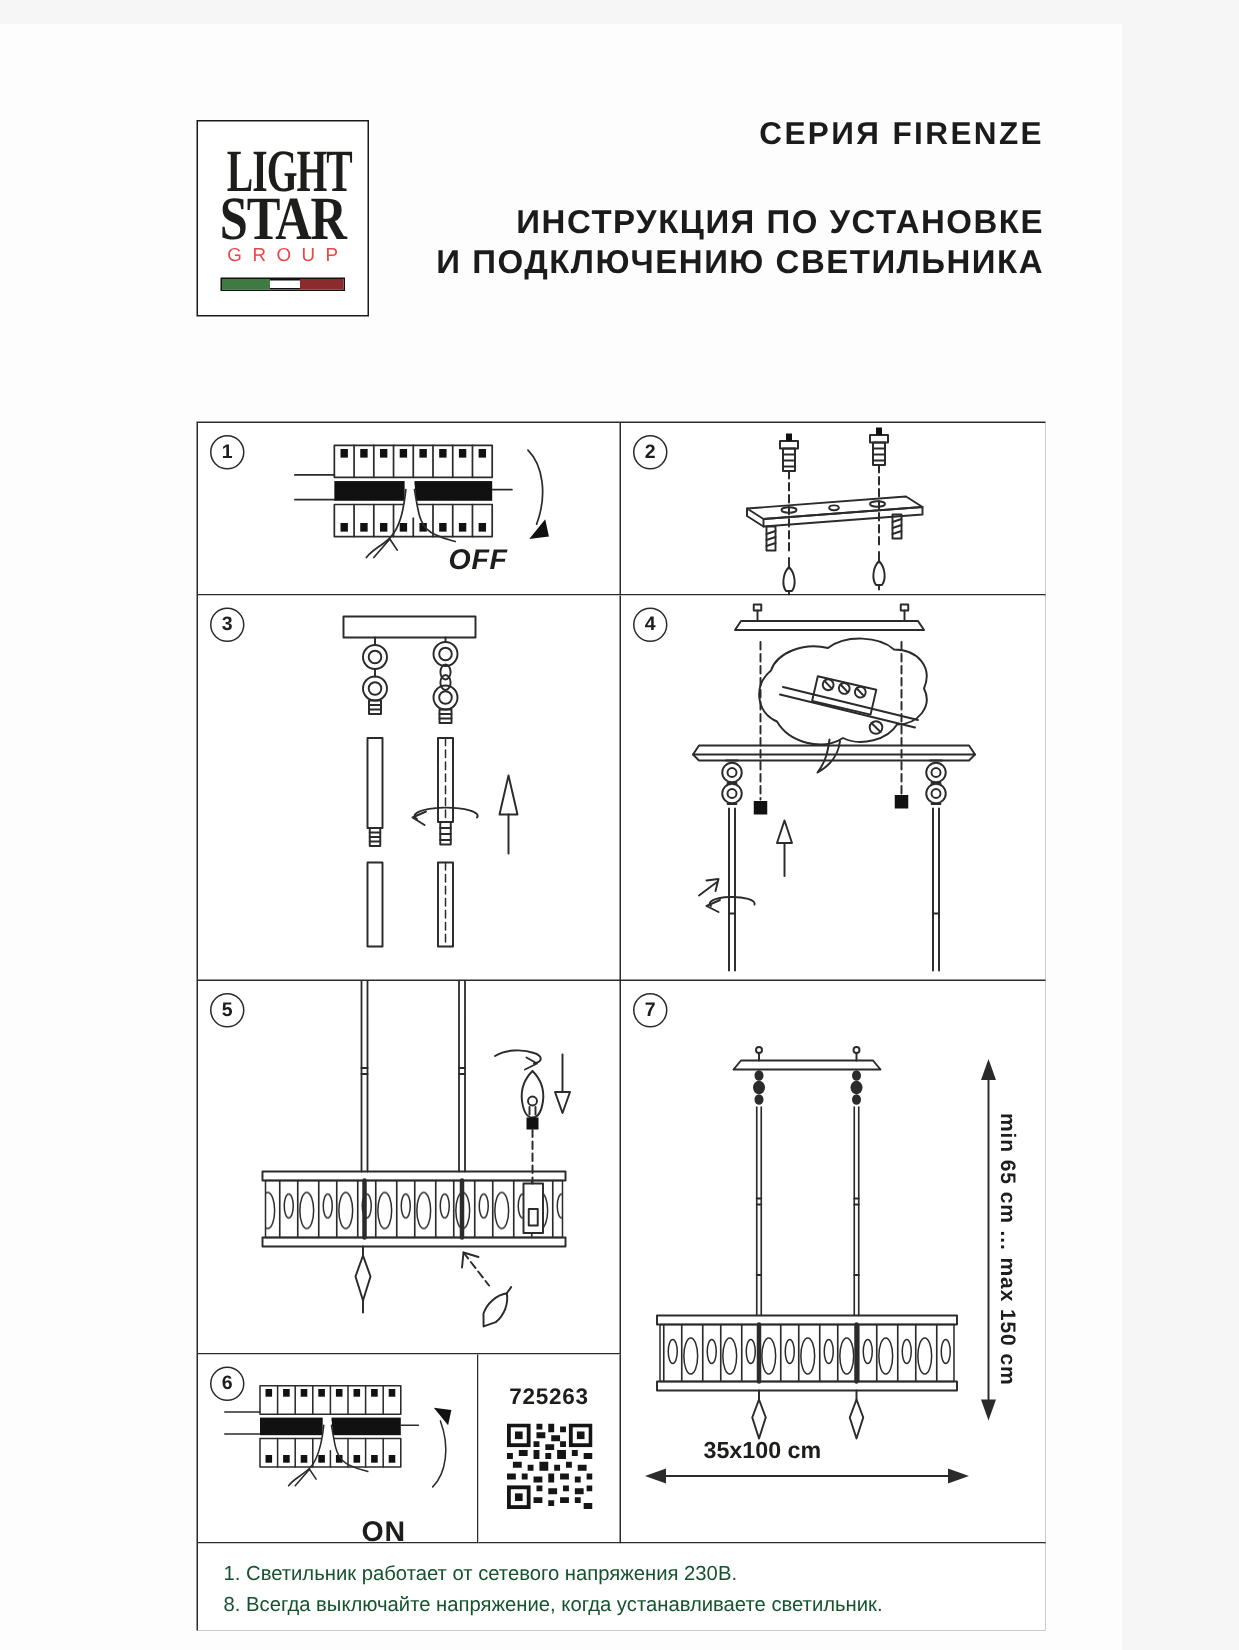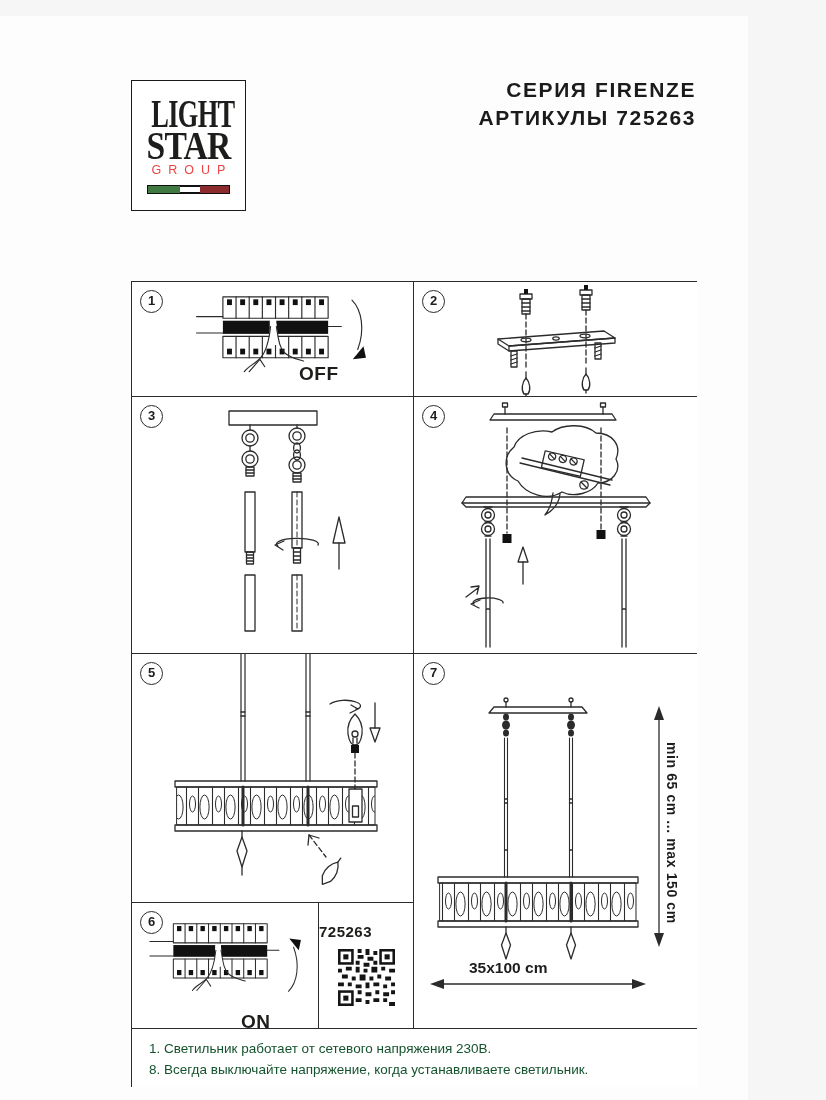--- a/index.html
+++ b/index.html
@@ -32,23 +32,23 @@
   .p4 { left:282px; top:115px; width:283px; height:257px; }
   .p5 { left:0; top:372px; width:282px; height:249px; }
   .p7 { left:282px; top:372px; width:283px; height:375px; }
   .p6 { left:0; top:621px; width:187px; height:126px; }
   .pqr { left:187px; top:621px; width:95px; height:126px; }
   .notes { left:0; top:747px; width:565px; height:58px; padding:9px 0 0 17px; font-size:13.5px; line-height:21px; color:#14532d; }
 
   .badge { position:absolute; left:8px; top:8px; width:23px; height:23px; border:1.4px solid #2b2b2b; border-radius:50%; font-size:13px; font-weight:bold; line-height:20px; text-align:center; z-index:2; background:#fff; }
   .art { position:absolute; }
   .switch-label { position:absolute; font-weight:bold; font-size:19px; letter-spacing:.5px; }
-  .p1 .switch-label { left:167px; top:81px; }
+  .p1 .switch-label { left:167px; top:81px;font-style:italic; }
   .p6 .switch-label { left:109px; top:88px;margin-top:20px; }
-  .qr-article { position:absolute; left:0; right:0; top:20px; text-align:left; font-weight:bold; font-size:15px; letter-spacing:.5px; }
+  .qr-article { position:absolute; left:0; right:0; top:20px; text-align:center; font-weight:bold; font-size:15px; letter-spacing:.5px; }
   .dim-v { position:absolute; left:250px; top:88px; writing-mode:vertical-rl; font-weight:bold; font-size:14px; letter-spacing:.6px; white-space:nowrap; }
   .dim-h { position:absolute; left:55px; top:305px; width:140px; text-align:left; font-weight:bold; font-size:15.5px; }
 </style>
 </head>
 <body>
 
 <div class="page">
 
   <div class="logo-box">
     <div class="logo-light">LIGHT</div>
@@ -57,21 +57,24 @@
     <div class="flag">
       <span class="flag-green" style="background:#3e7a41"></span>
         <span class="flag-white"></span>
         <span class="flag-red" style="background:#8c2b2e"></span>
     </div>
   </div>
 
   <div class="titles">
     <div class="series-block">
       <div>СЕРИЯ FIRENZE</div>
-      <div>АРТИКУЛЫ 725263</div>
+    </div>
+    <div class="main-title">
+      <div>ИНСТРУКЦИЯ ПО УСТАНОВКЕ</div>
+      <div>И ПОДКЛЮЧЕНИЮ СВЕТИЛЬНИКА</div>
     </div>
   </div>
 
   <div class="grid">
 
     <section class="cell p1 b-r b-b">
       <span class="badge">1</span>
       <svg class="art" style="left:58px; top:5px; width:185px;" viewBox="0 0 225 118">
         <g fill="none" stroke="#2b2b2b" stroke-width="1.4" stroke-linejoin="round" stroke-linecap="round">
           <path d="M8 36 H40 M8 56 H40"></path>

